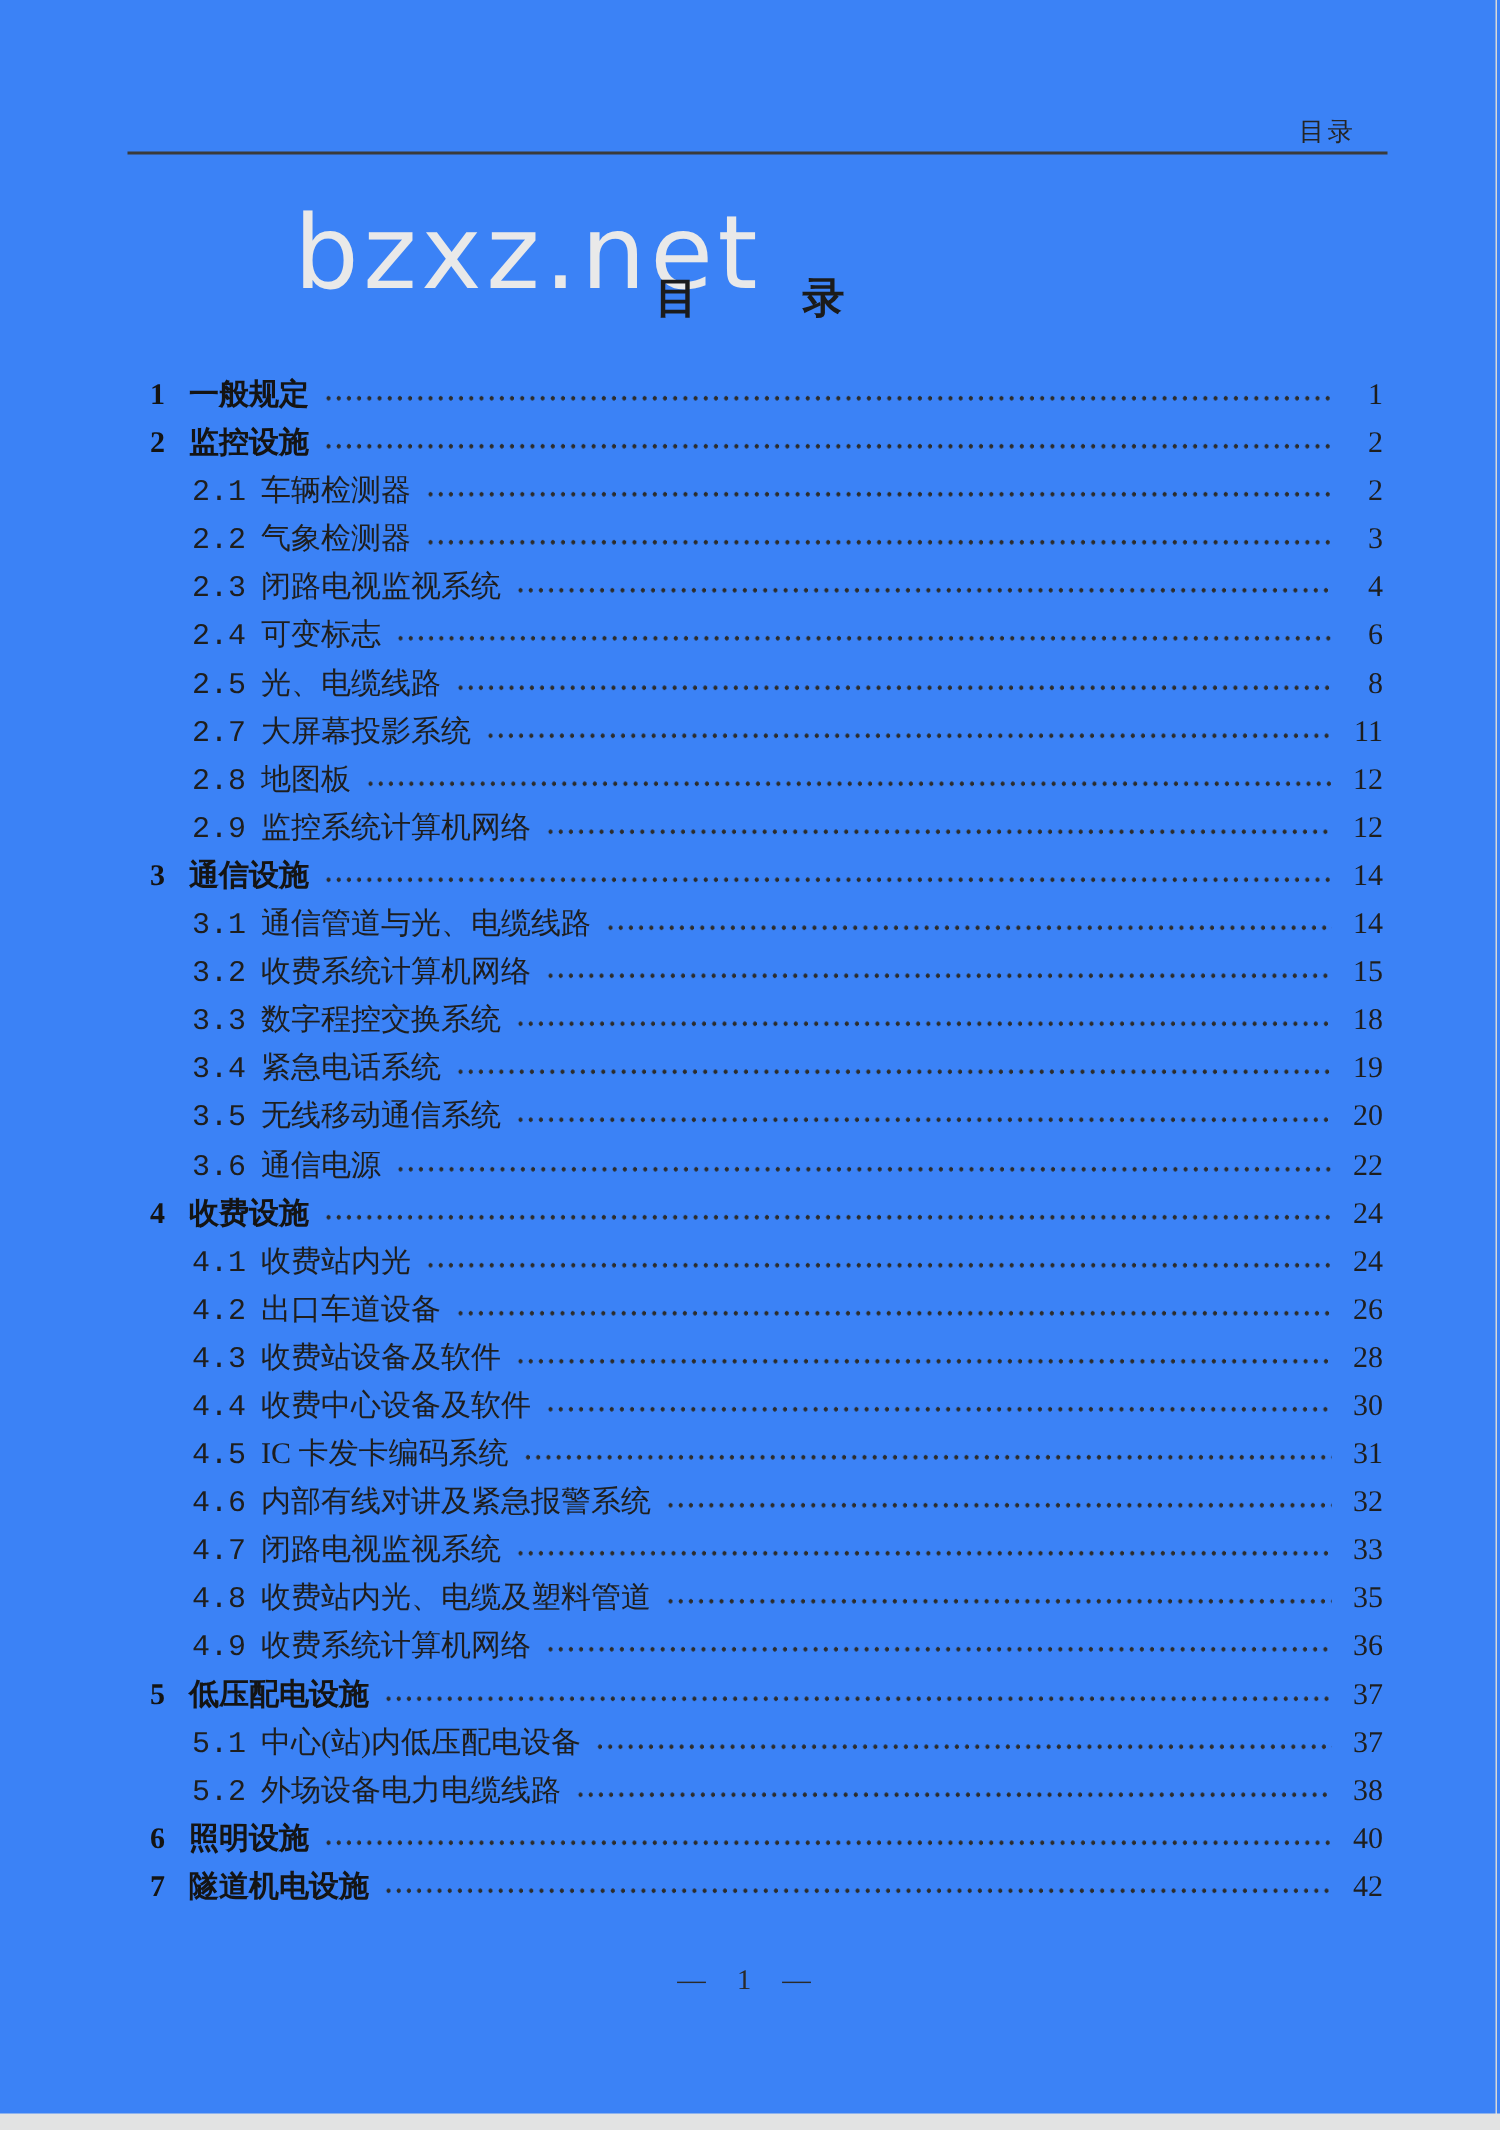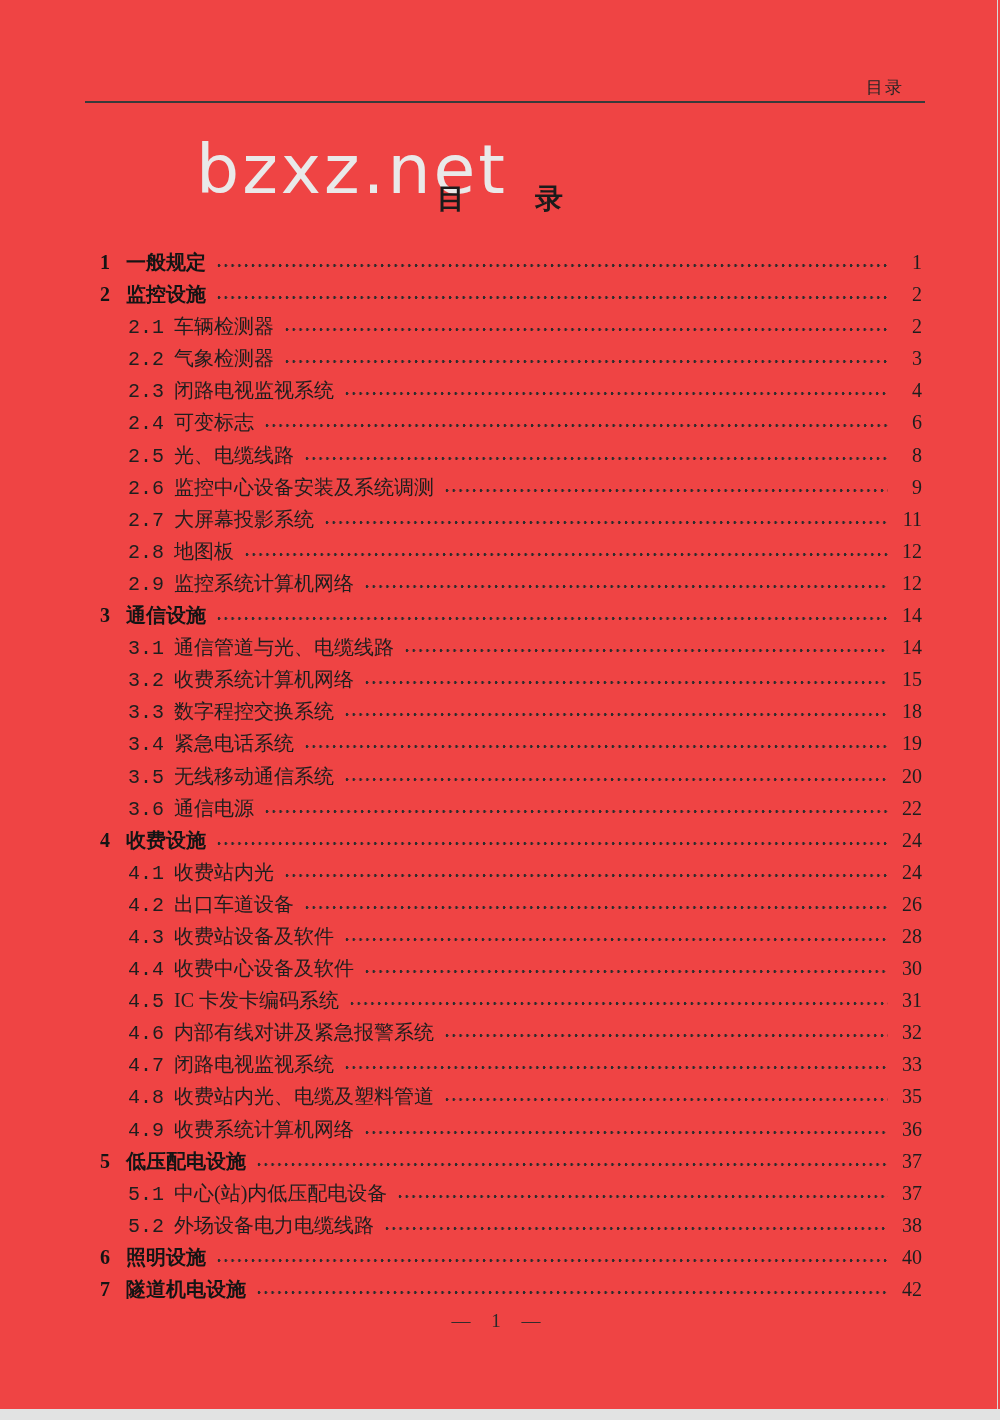--- a/index.html
+++ b/index.html
@@ -4,21 +4,21 @@
 <style>
   html, body {
     margin: 0;
     padding: 0;
     background: #ffffff;
   }
   .page {
     position: relative;
     width: 1000px;
     height: 1420px;
-    background: #ef4444;
+    background: #3b82f6;
     overflow: hidden;
     font-family: "Liberation Serif", "DejaVu Serif", serif;
     color: #1e1e1e;
   }
   
   .header-label {
     position: absolute;
     top: 76px;
     right: 96px;
     font-size: 17px;
@@ -188,26 +188,20 @@
     <span class="leader"></span>
     <span class="page-num">6</span>
   </div>
       <div class="toc-row lvl2">
     <span class="num">2.5</span>
     <span class="title">光、电缆线路</span>
     <span class="leader"></span>
     <span class="page-num">8</span>
   </div>
       <div class="toc-row lvl2">
-    <span class="num">2.6</span>
-    <span class="title">监控中心设备安装及系统调测</span>
-    <span class="leader"></span>
-    <span class="page-num">9</span>
-  </div>
-      <div class="toc-row lvl2">
     <span class="num">2.7</span>
     <span class="title">大屏幕投影系统</span>
     <span class="leader"></span>
     <span class="page-num">11</span>
   </div>
       <div class="toc-row lvl2">
     <span class="num">2.8</span>
     <span class="title">地图板</span>
     <span class="leader"></span>
     <span class="page-num">12</span>

